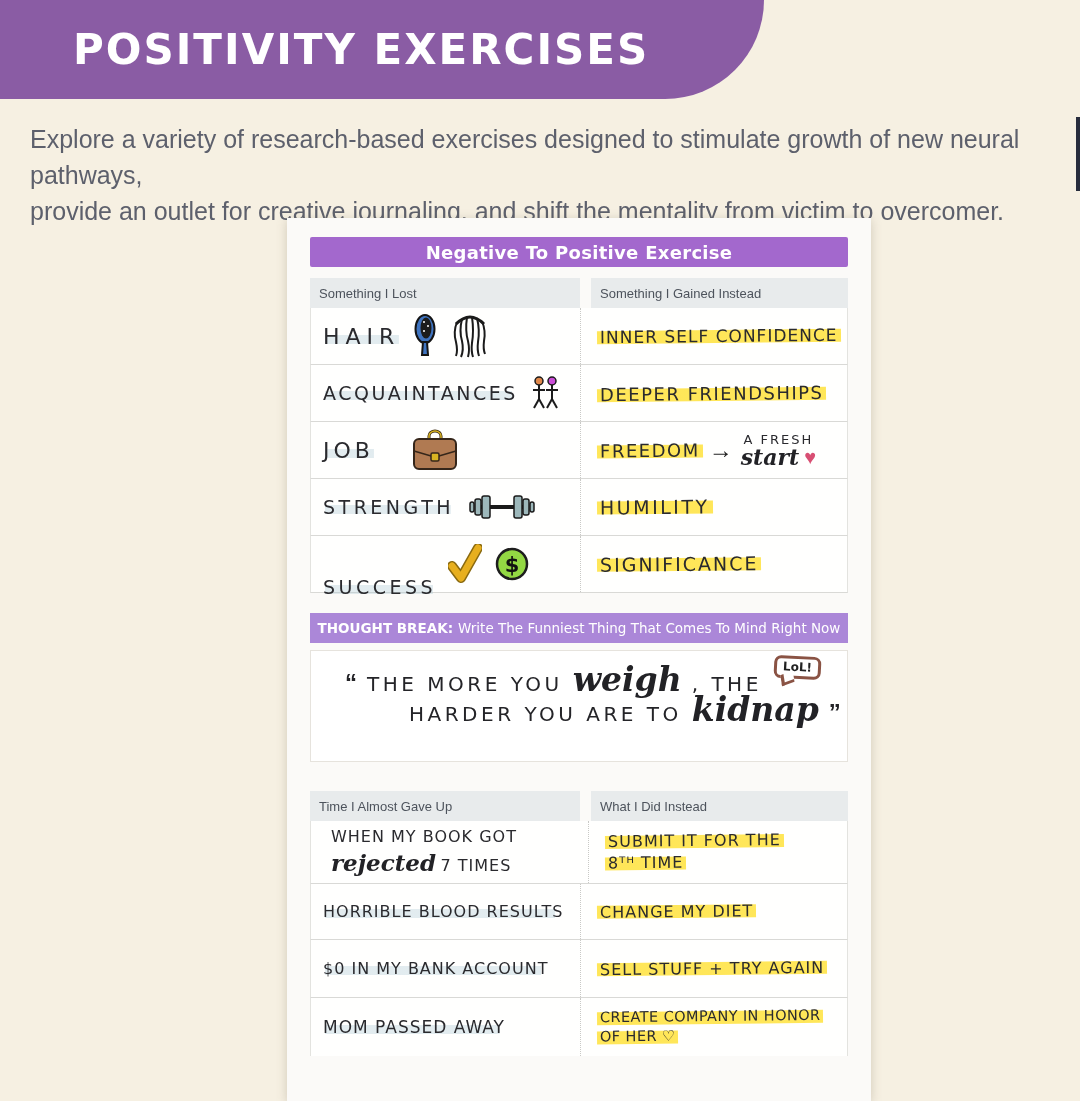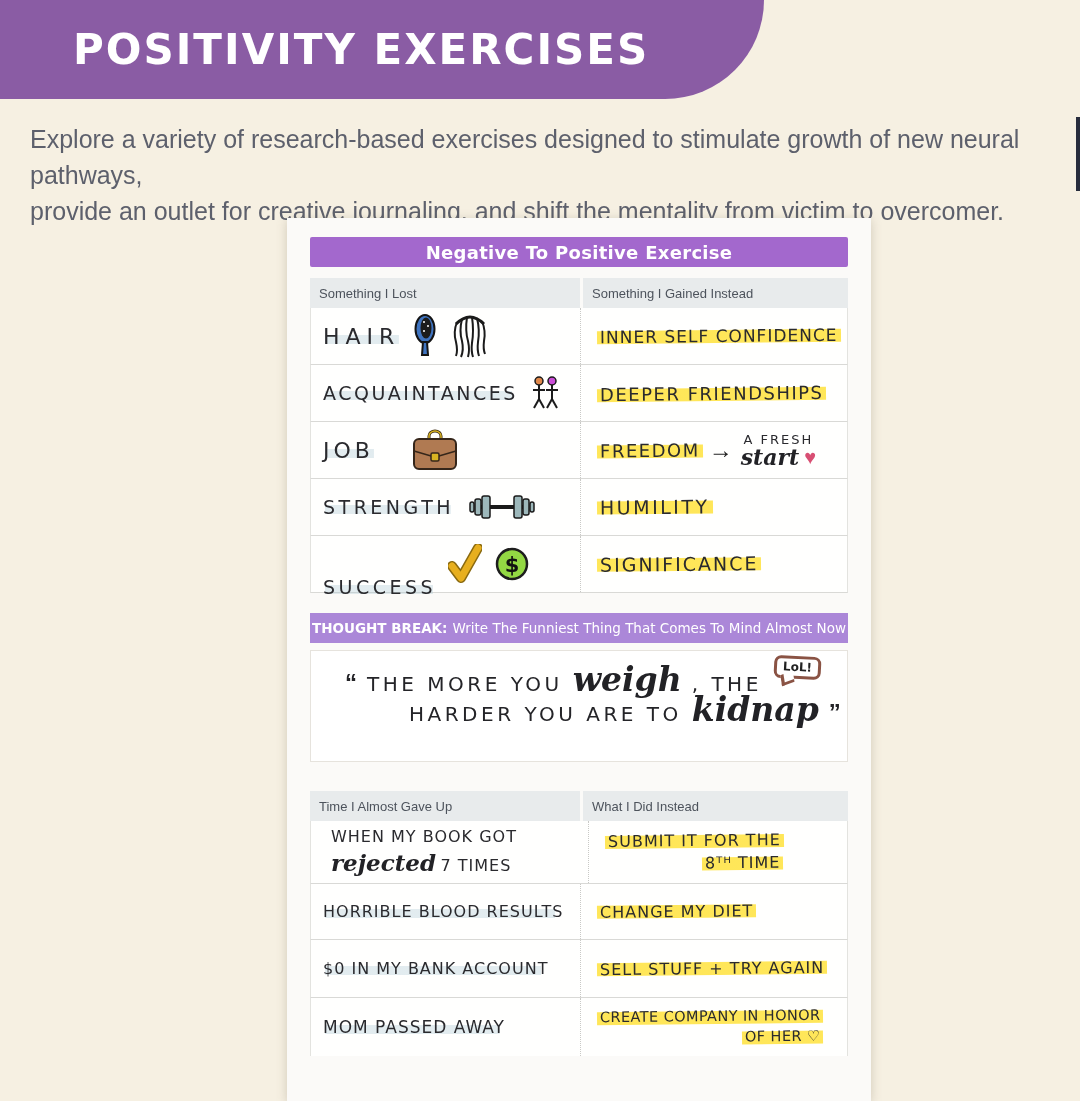--- a/index.html
+++ b/index.html
@@ -33,21 +33,21 @@
     background:#fbfaf8;box-shadow:0 2px 10px rgba(110,100,80,.28);
     overflow:hidden;box-sizing:border-box;
   }
   .ws-title{
     margin:19px 23px 9px;height:30px;background:#a368cd;border-radius:2px;
     display:flex;align-items:center;justify-content:center;
     color:#fff;font-weight:bold;font-size:18px;letter-spacing:.3px;
     font-family:"DejaVu Sans", sans-serif;
   }
   .tbl{margin:0 23px;}
-  .t-head{display:flex;gap:3px;margin-top:11px;}
+  .t-head{display:flex;gap:11px;margin-top:11px;}
   .h-cell{background:#e8ebec;color:#4d535c;font-size:13px;height:30px;
     display:flex;align-items:center;padding-left:9px;box-sizing:border-box;}
   .h-l{width:270px;}
   .h-r{flex:1;}
   .t-row{display:flex;height:56px;background:#fffffe;border-bottom:1px solid #d9d9d6;
     border-left:1px solid #e3e3df;border-right:1px solid #e3e3df;}
   .t-row:first-of-type{border-top:1px solid #e3e3df;}
   .cell-l{width:270px;border-right:1px dotted #c9c9c6;display:flex;align-items:center;
     padding-left:12px;gap:12px;box-sizing:border-box;}
   .cell-r{flex:1;display:flex;align-items:center;padding-left:16px;box-sizing:border-box;}
@@ -84,21 +84,21 @@
     background:#fff;padding:1px 6px 2px;font-family:"DejaVu Sans", sans-serif;
     font-weight:bold;font-size:12px;color:#222;transform:rotate(3deg);}
   .bubble::after{content:"";position:absolute;left:5px;bottom:-9px;width:9px;height:9px;
     background:#fff;border-left:3px solid #8a5344;border-bottom:3px solid #8a5344;
     transform:skewX(-14deg) rotate(-25deg);}
   
   .t2-head{margin-top:29px;}
   .t2-row1{height:62px;padding-left:8px;}
   .t2-row-last{border-bottom:none;}
   .stack{display:flex;flex-direction:column;justify-content:center;line-height:1.35;}
-  .center{align-items:flex-end;}
+  .center{align-items:flex-start;}
   .heart-pink{color:#d84f73;font-size:20px;}
   .arrow{font-size:24px;color:#222;font-weight:bold;margin:0 6px;}
   .note-col{display:flex;flex-direction:column;align-items:center;line-height:1;margin-left:2px;}
   .note-top{font-size:13px;letter-spacing:2px;}
   .note-script{font-size:22px;display:flex;align-items:center;gap:5px;}
   .icon{display:inline-flex;align-items:center;}
 </style>
 </head>
 <body>
 
@@ -239,21 +239,21 @@
         </span>
       </div>
       <div class="cell-r">
         <span class="hw hl" style="letter-spacing:2px;">SIGNIFICANCE</span>
       </div>
     </div>
   </div>
 
   <div class="tb-bar">
     <b>THOUGHT BREAK:</b>
-    <span>Write The Funniest Thing That Comes To Mind Almost Now</span>
+    <span>Write The Funniest Thing That Comes To Mind Right Now</span>
   </div>
 
   <div class="quote-box">
     <div class="q-line q-line1">
       <span class="q-mark">“</span>
       <span class="q-hw">THE MORE YOU</span>
       <span class="script q-script">weigh</span>
       <span class="q-hw">,  THE</span>
     </div>
     <div class="q-line q-line2">

